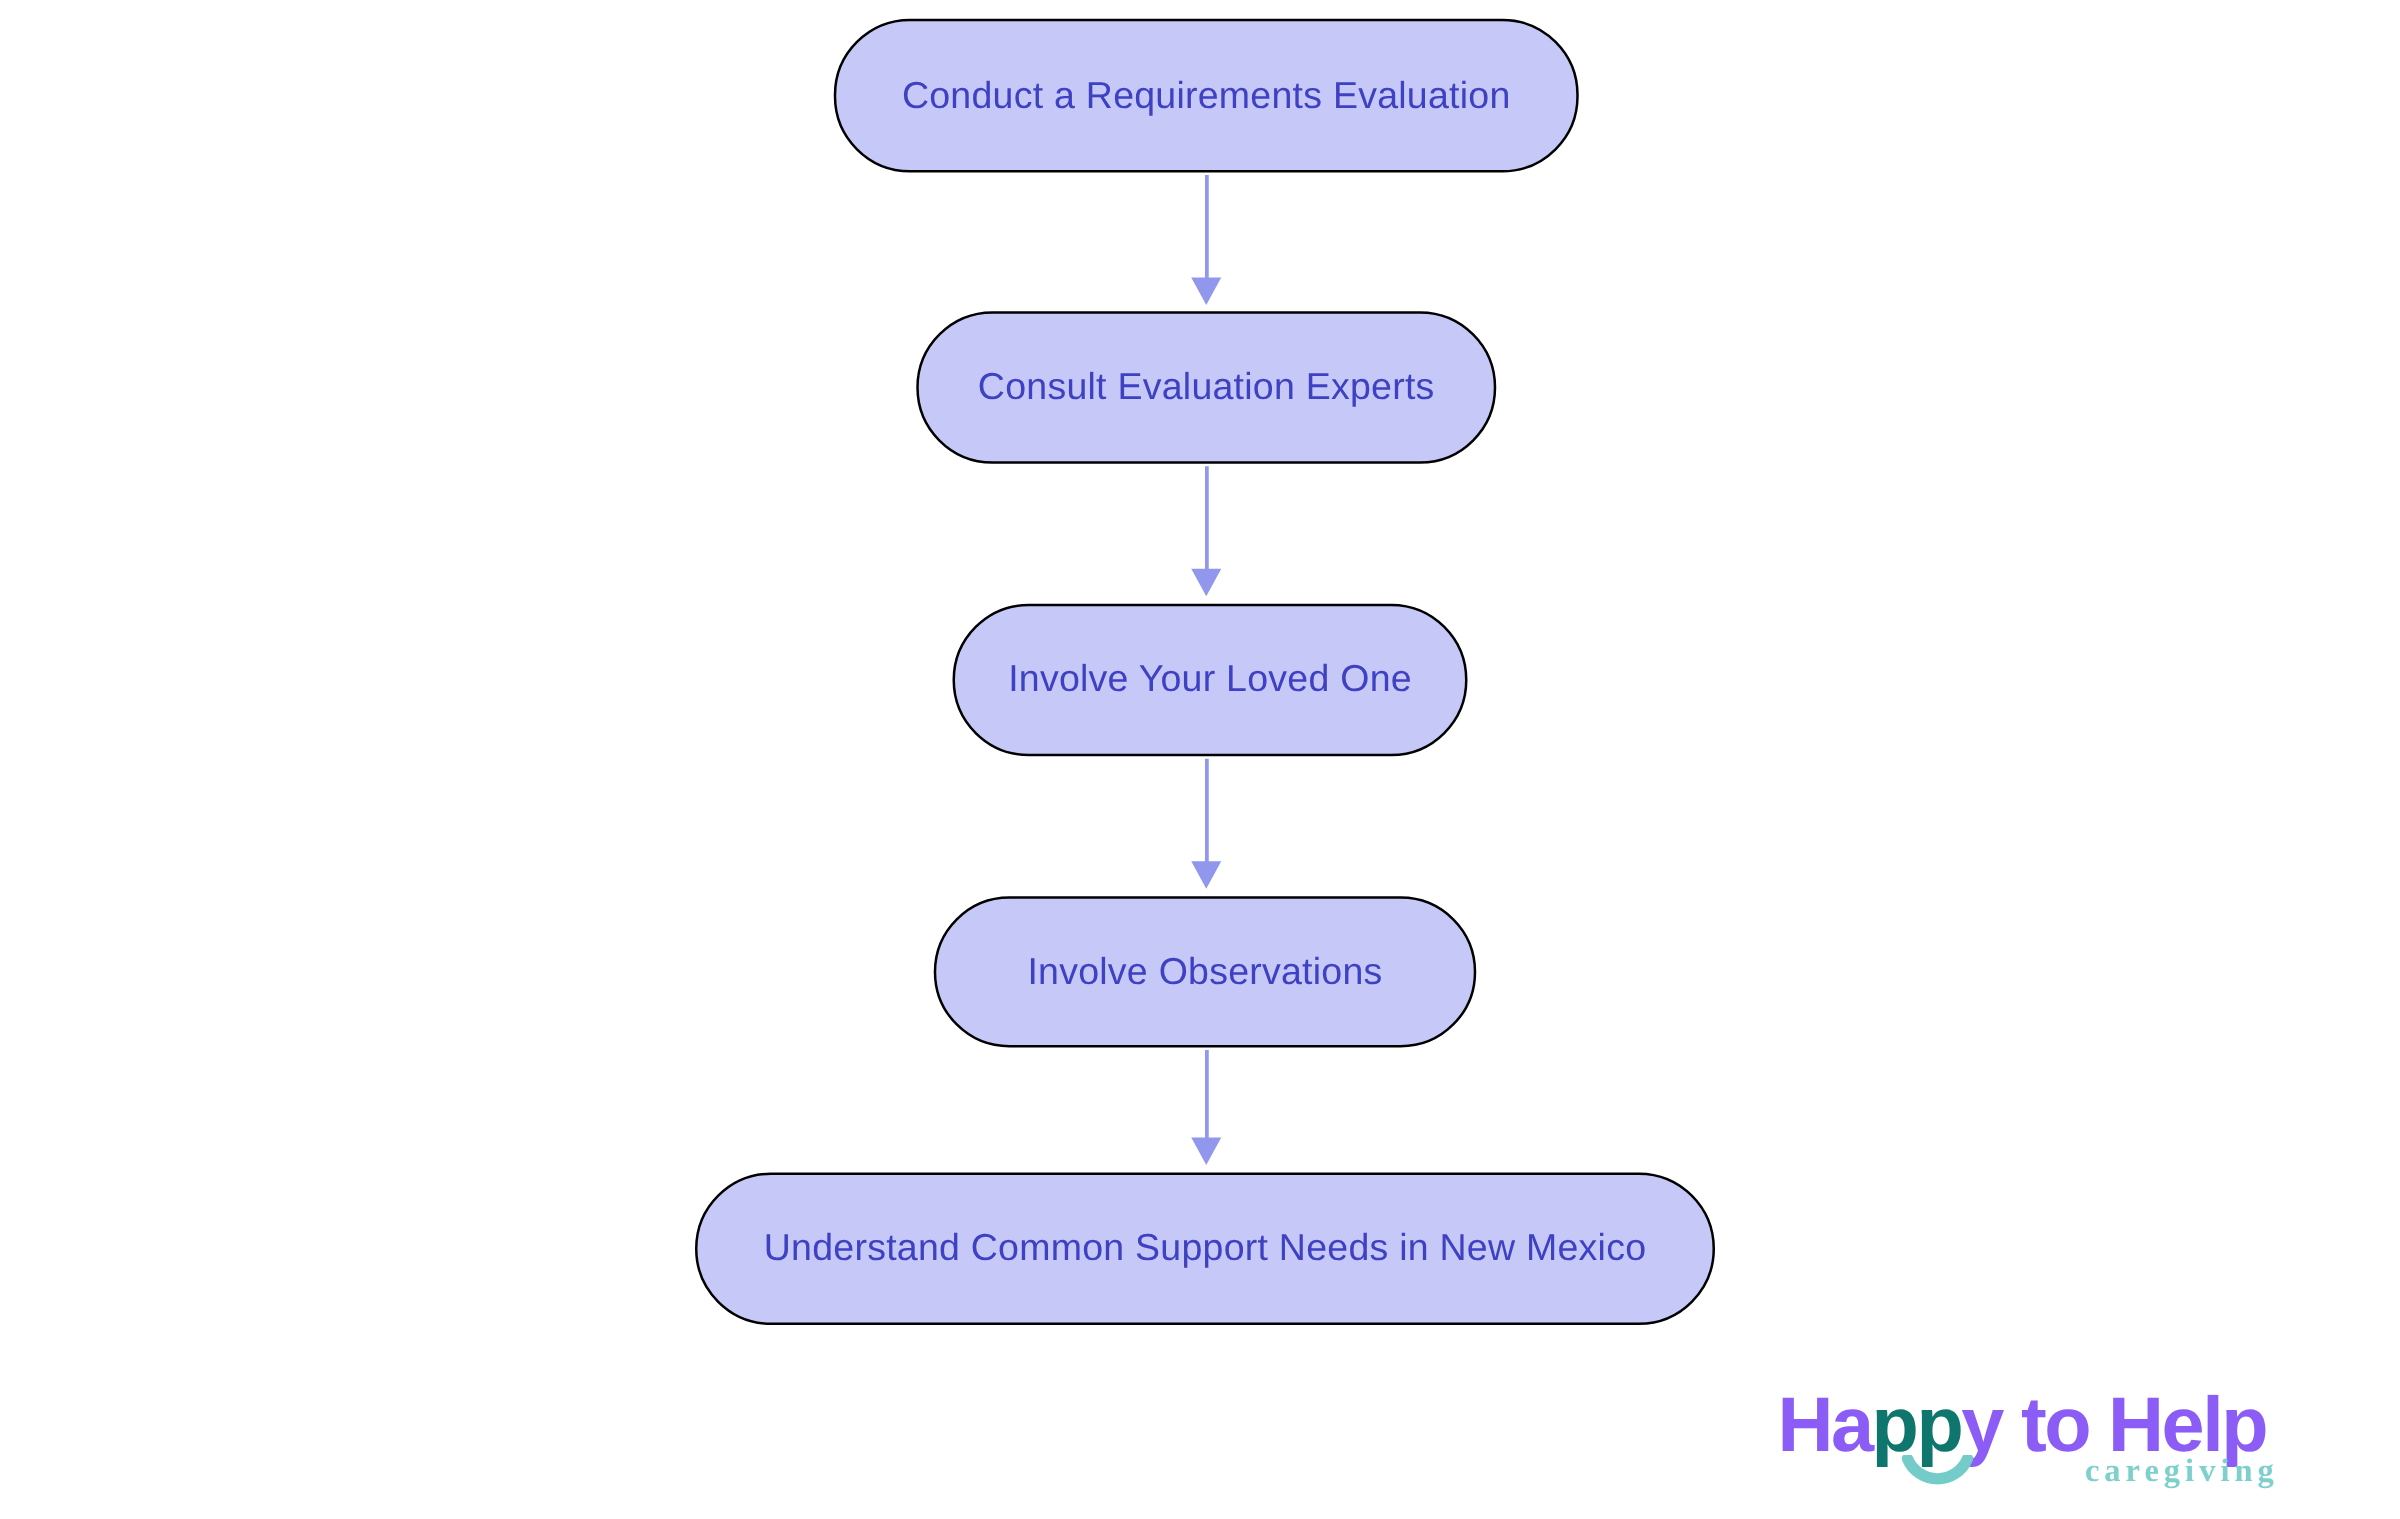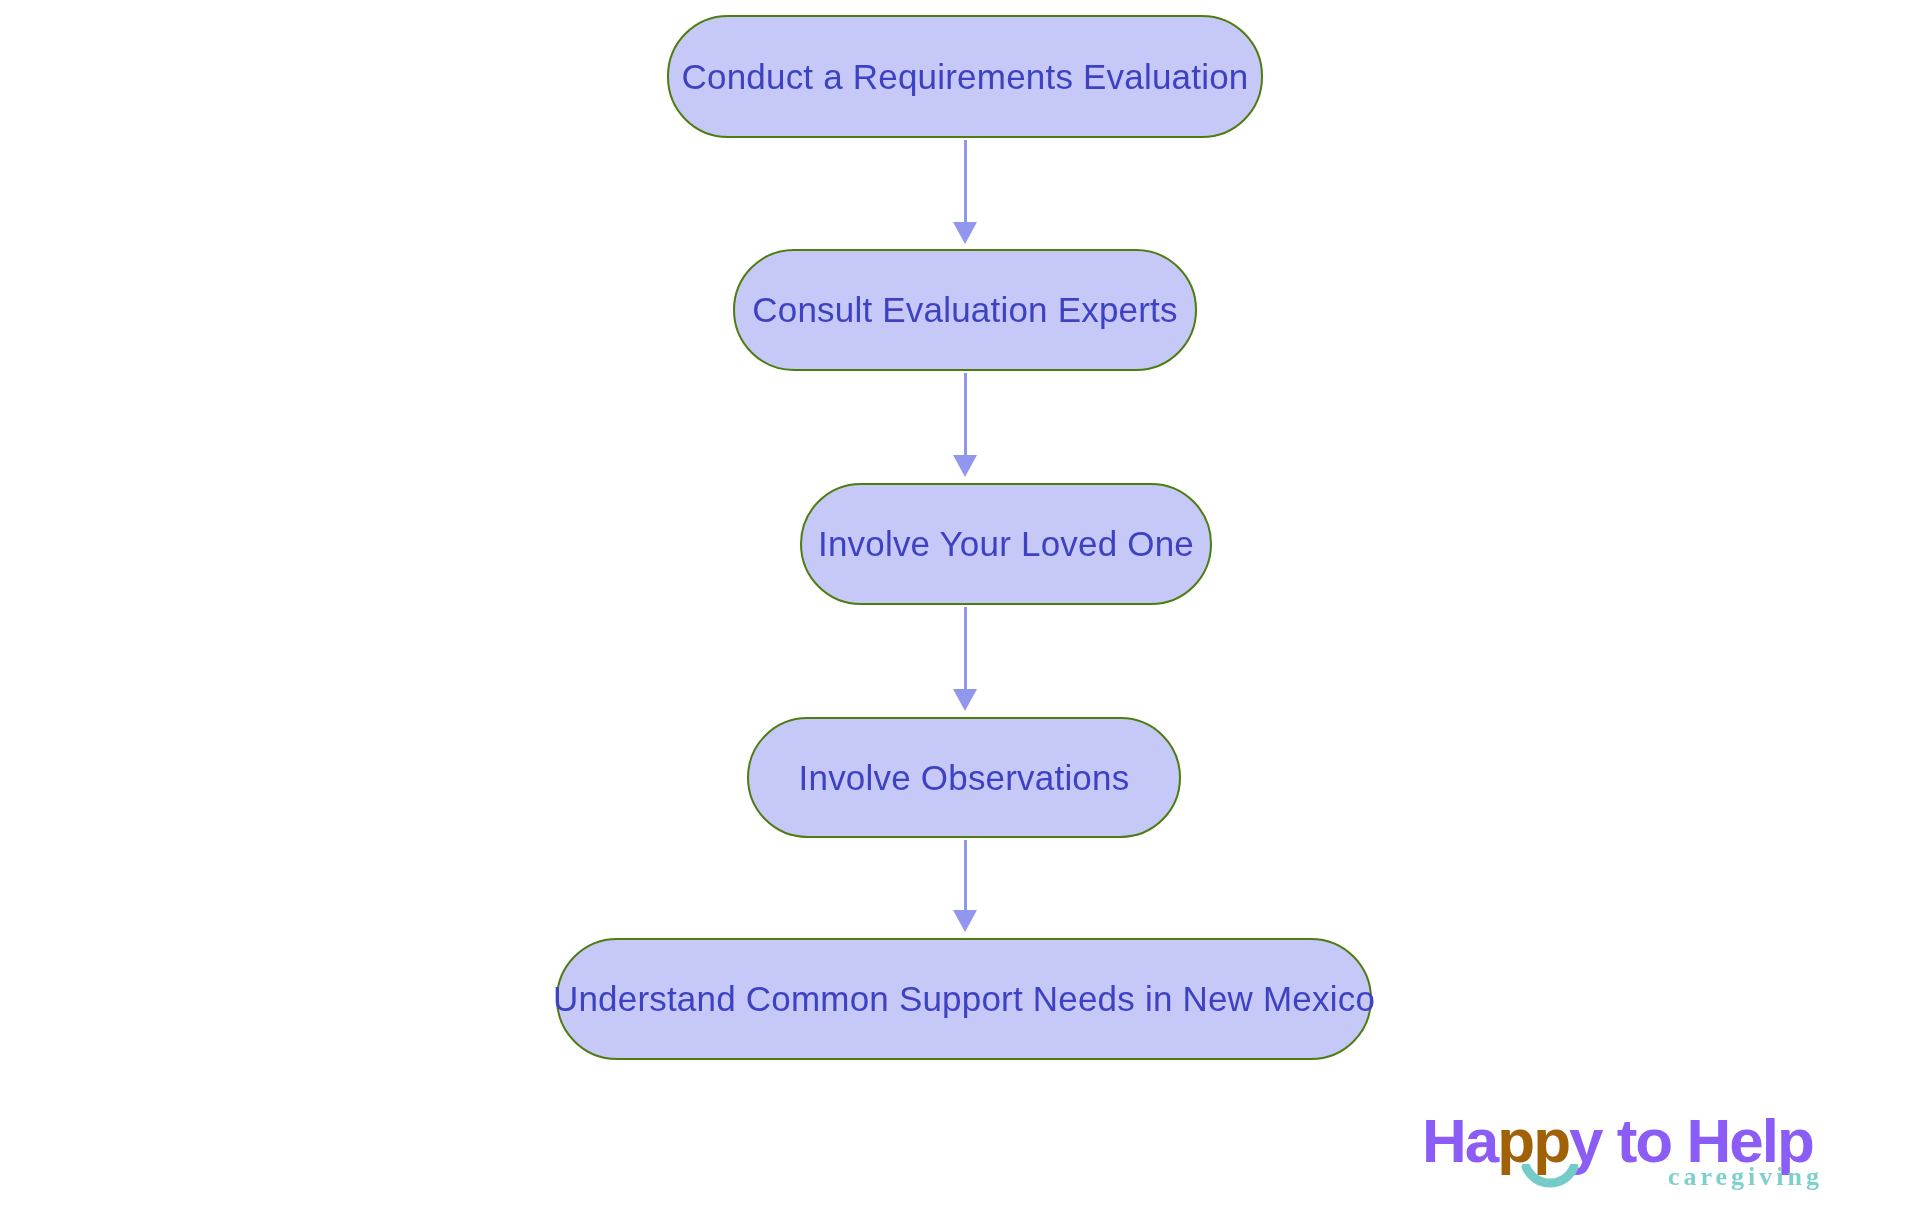--- a/index.html
+++ b/index.html
@@ -11,33 +11,33 @@
     overflow: hidden;
     font-family: "Liberation Sans", sans-serif;
   }
 
   
   .node {
     position: absolute;
     height: 122px;
     box-sizing: border-box;
     background: #c6c8f8;
-    border: 2px solid #4d7c0f;
+    border: 2px solid #000000;
     border-radius: 61px;
     display: flex;
     align-items: center;
     justify-content: center;
     color: #3e41c2;
-    font-size: 35px;
+    font-size: 30px;
     letter-spacing: 0.2px;
     white-space: nowrap;
   }
   .node-1 { left: 667px; top: 15px;  width: 596px; height: 123px; }
   .node-2 { left: 733px; top: 249px; width: 464px; }
-  .node-3 { left: 800px; top: 483px; width: 412px; text-align: right; }
+  .node-3 { left: 762px; top: 483px; width: 412px; text-align: right; }
   .node-4 { left: 747px; top: 717px; width: 434px; height: 121px; }
   .node-5 { left: 556px; top: 938px; width: 816px; text-align: center; }
 
   
   .arrow { position: absolute; left: 953px; width: 24px; }
   .arrow-1 { top: 140px; height: 104px; }
   .arrow-2 { top: 373px; height: 104px; }
   .arrow-3 { top: 607px; height: 104px; }
   .arrow-4 { top: 840px; height: 92px; }
   .arrow .shaft {
@@ -65,21 +65,21 @@
     position: absolute;
     left: 0;
     top: 8px;
     font-size: 62px;
     font-weight: bold;
     letter-spacing: -2px;
     line-height: 1;
     color: #f3786c;
     white-space: pre;
   }
-  .logo-main .seg-teal { color: #a16207; }
+  .logo-main .seg-teal { color: #0f766e; }
   .logo-main .seg-coral { color: #8b5cf6; }
   .logo-smile { position: absolute; left: 98px; top: 62px; }
   .logo-sub {
     position: absolute;
     right: 49px;
     top: 60px;
     font-size: 26px;
     font-weight: bold;
     letter-spacing: 4px;
     color: #7ed0cc;

